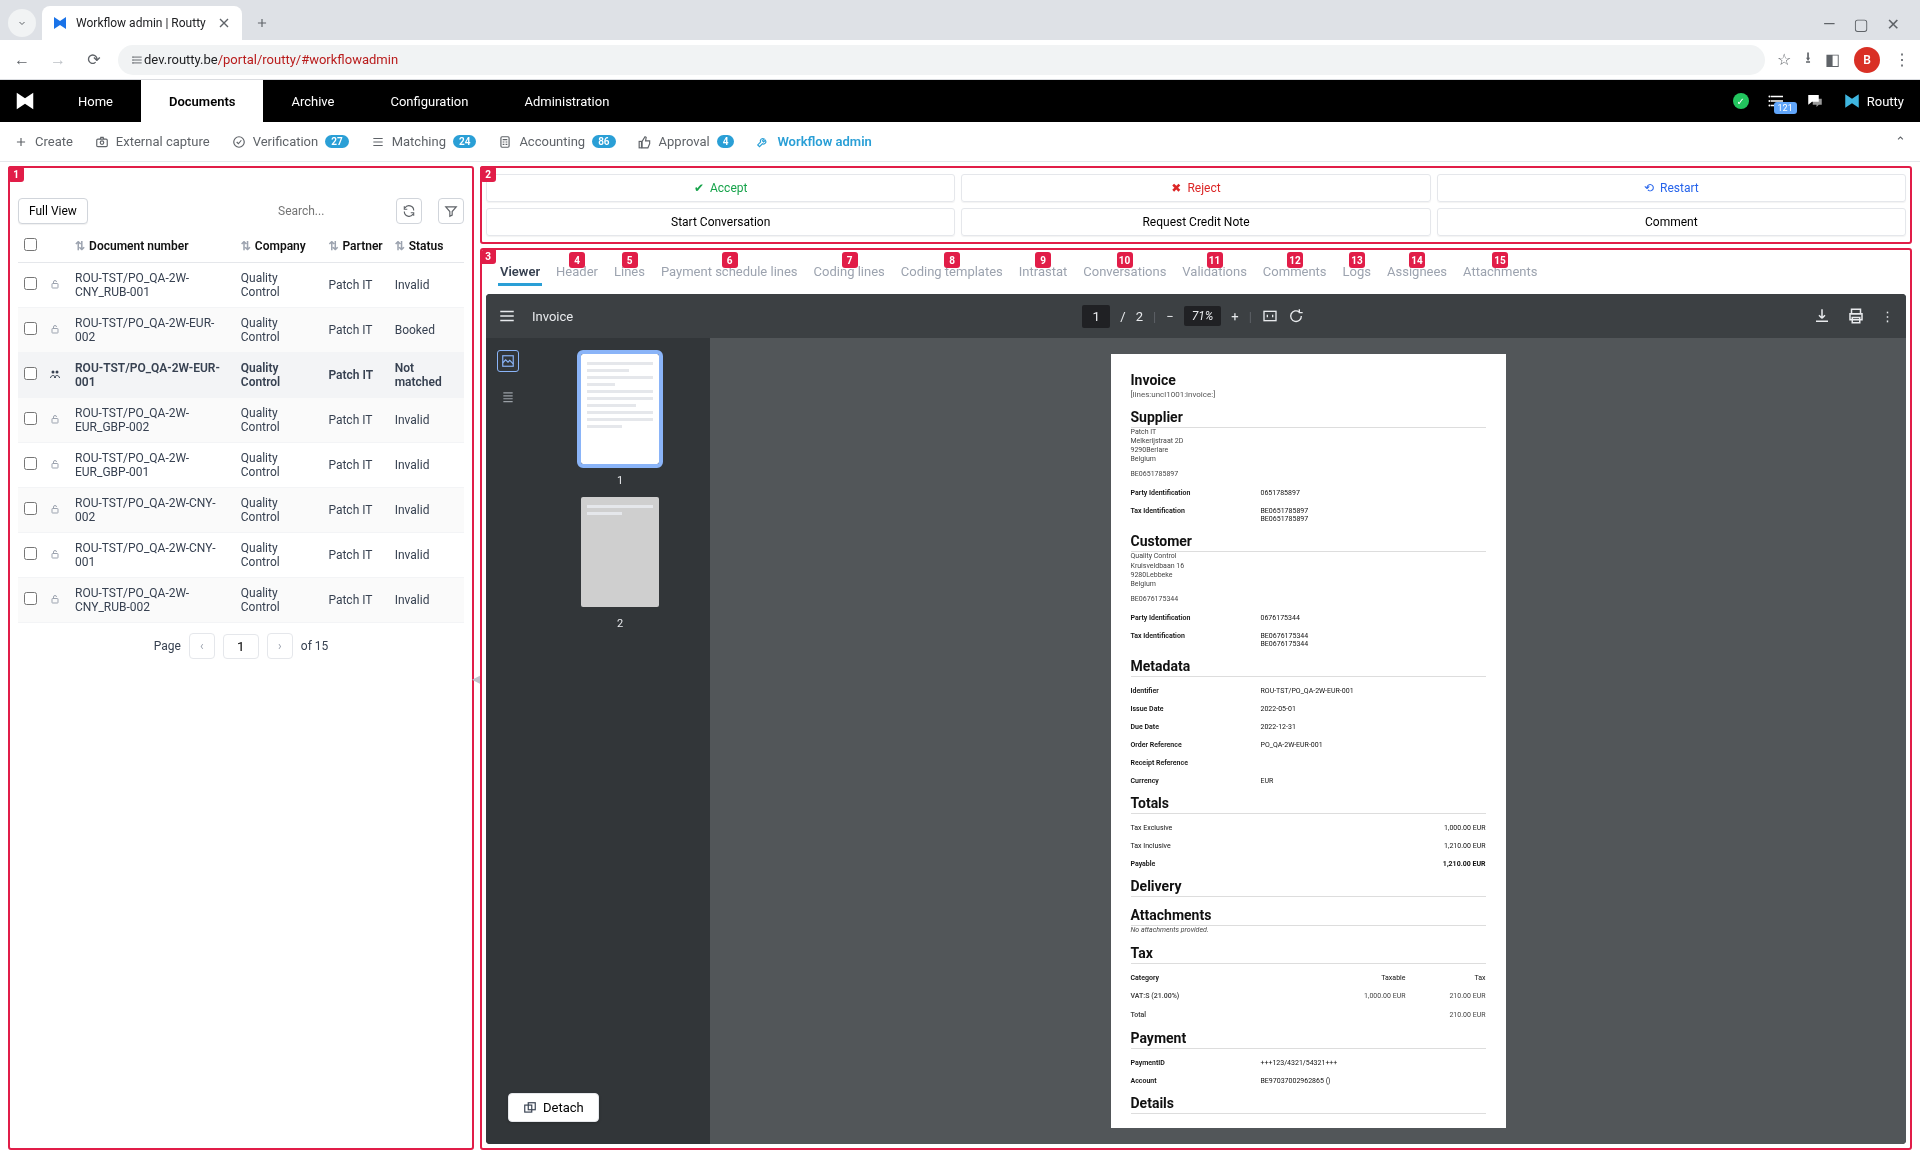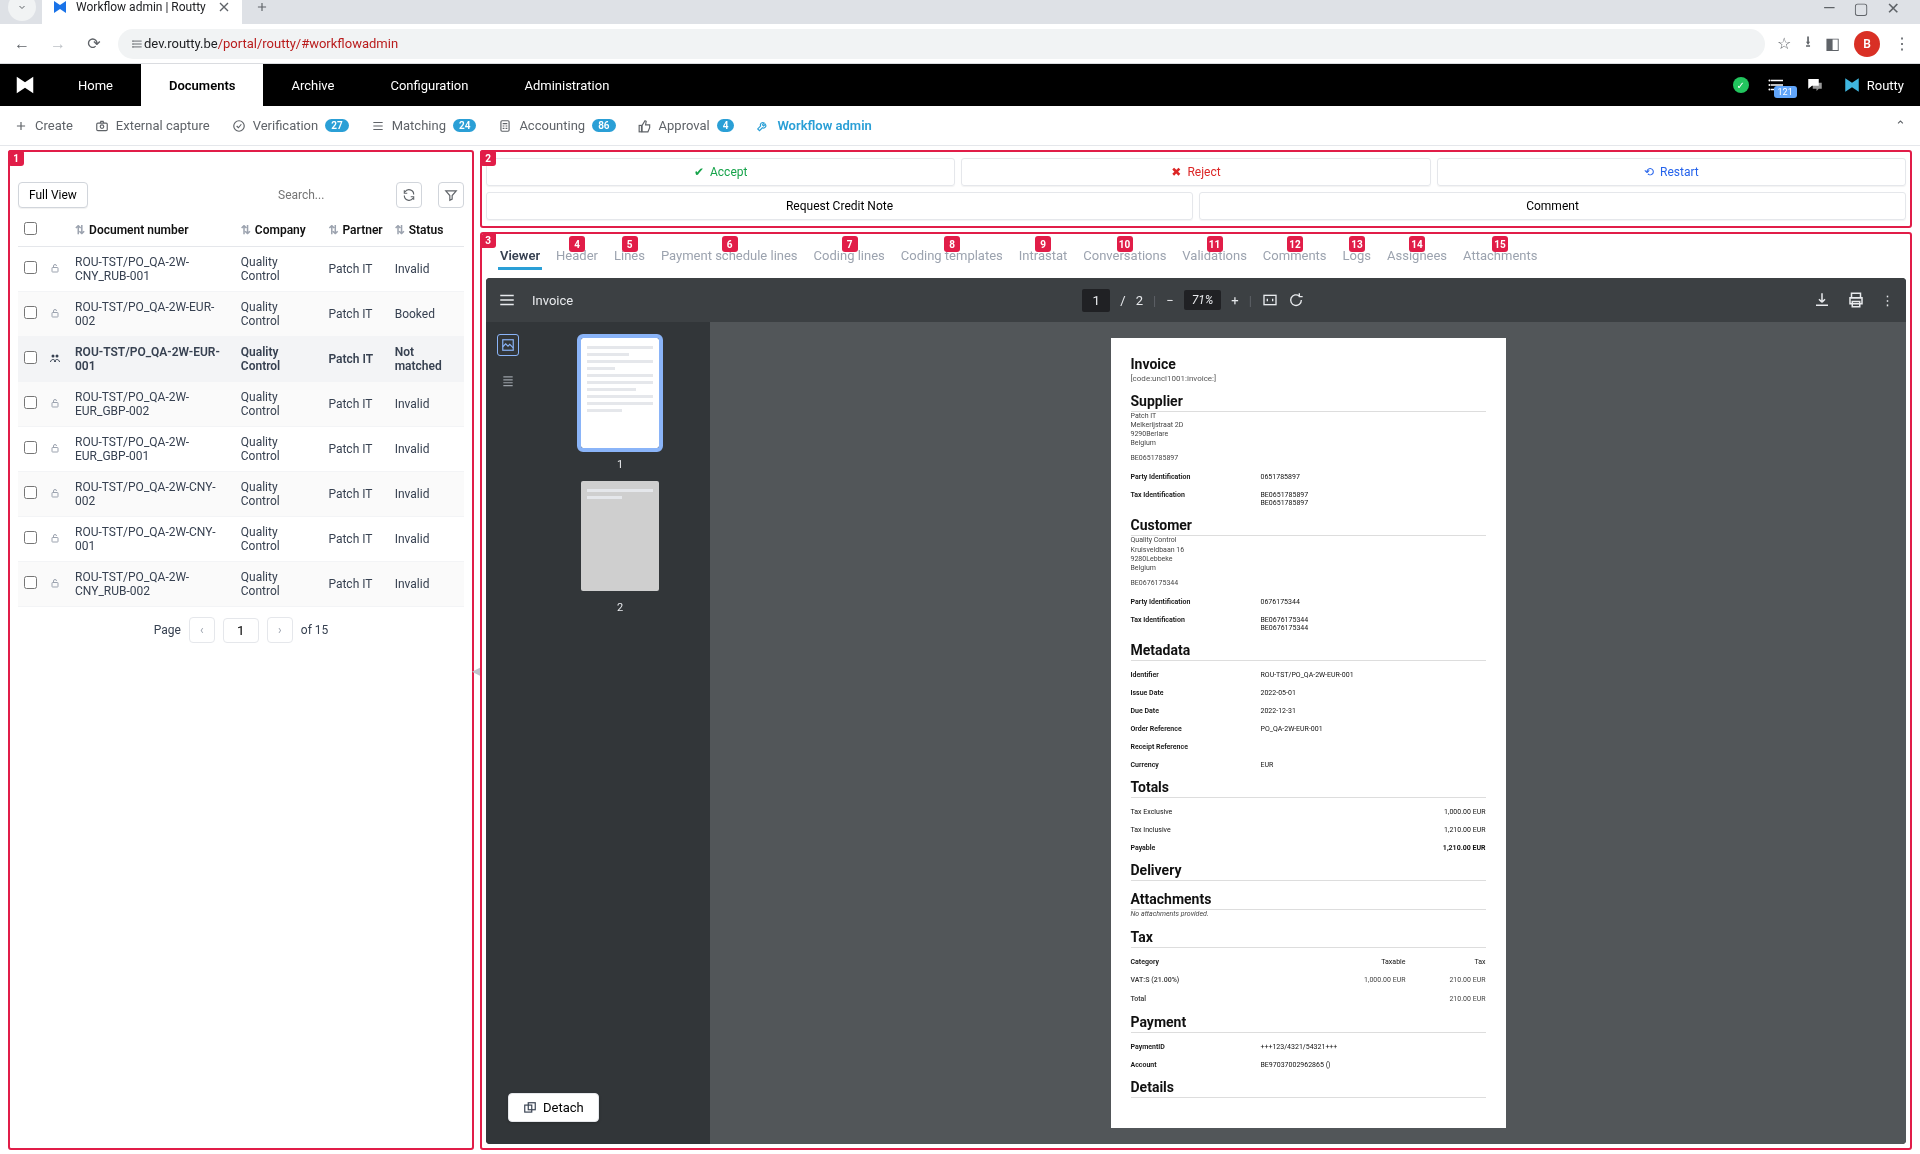--- a/index.html
+++ b/index.html
@@ -1,20 +1,20 @@
 <!DOCTYPE html>
 <html><head>
 <meta charset="utf-8">
 <style>
 * { box-sizing: border-box; margin: 0; padding: 0; font-family: -apple-system, BlinkMacSystemFont, 'Segoe UI', Roboto, Arial, sans-serif; }
 html, body { height: 100%; background: #fff; }
 body { display: flex; flex-direction: column; overflow: hidden; }
 
 
-.chrome-top { background: #dee1e6; height: 24px; display: flex; align-items: flex-end; padding: 0 8px; }
+.chrome-top { background: #dee1e6; height: 40px; display: flex; align-items: flex-end; padding: 0 8px; }
 .tab-strip { display: flex; align-items: center; height: 34px; }
 .tab-ctl { width: 28px; height: 28px; border-radius: 50%; background: #f1f3f4; display: flex; align-items: center; justify-content: center; margin-right: 6px; }
 .browser-tab { background: #fff; border-radius: 8px 8px 0 0; height: 34px; display: flex; align-items: center; padding: 0 10px; gap: 8px; min-width: 200px; }
 .browser-tab .favicon { width: 16px; height: 16px; color: #1a73e8; }
 .browser-tab .title { font-size: 12px; color: #202124; flex: 1; }
 .browser-tab .close { width: 16px; height: 16px; color: #5f6368; }
 .newtab { width: 28px; height: 28px; display: flex; align-items: center; justify-content: center; color: #5f6368; margin-left: 6px; }
 .win-ctrls { margin-left: auto; display: flex; gap: 18px; padding: 0 12px 6px; color: #5f6368; }
 
 .chrome-toolbar { background: #fff; height: 40px; display: flex; align-items: center; padding: 0 10px; gap: 12px; border-bottom: 1px solid #dadce0; }
@@ -416,20 +416,21 @@
         <div class="act-btn reject">
             <span>✖</span>
             <span>Reject</span>
           </div>
         <div class="act-btn restart">
             <span>⟲</span>
             <span>Restart</span>
           </div>
       </div>
       <div class="actions-row">
+        <div class="act-btn">Start Conversation</div>
         <div class="act-btn">Request Credit Note</div>
         <div class="act-btn">Comment</div>
       </div>
     </div>
 
     <div class="viewer-block">
       <div class="vtabs" id="vtabs">
           <div class="vtab active">Viewer</div>
           <div class="vtab">Header</div>
           <div class="vtab">Lines</div>
@@ -534,21 +535,21 @@
             <div class="thumb-lbl">1</div>
             <div class="thumb" style="background:#cfcfcf">
               <div class="tl"></div>
                 <div class="tl" style="width:50%"></div>
             </div>
             <div class="thumb-lbl">2</div>
           </div>
           <div class="pdf-page-wrap">
             <div class="pdf-page">
               <h2>Invoice</h2>
-              <div class="code">[code:uncl1001:invoice:]</div>
+              <div class="code">[lines:uncl1001:invoice:]</div>
 
               <h3>Supplier</h3>
               <div id="supplier-lines" class="small">
                   <div>Patch IT</div>
                   <div>Melkerijstraat 2D</div>
                   <div>9290Berlare</div>
                   <div>Belgium</div>
                 </div>
               <div class="small" style="margin-top:6px">BE0651785897</div>
               <div class="kv">

